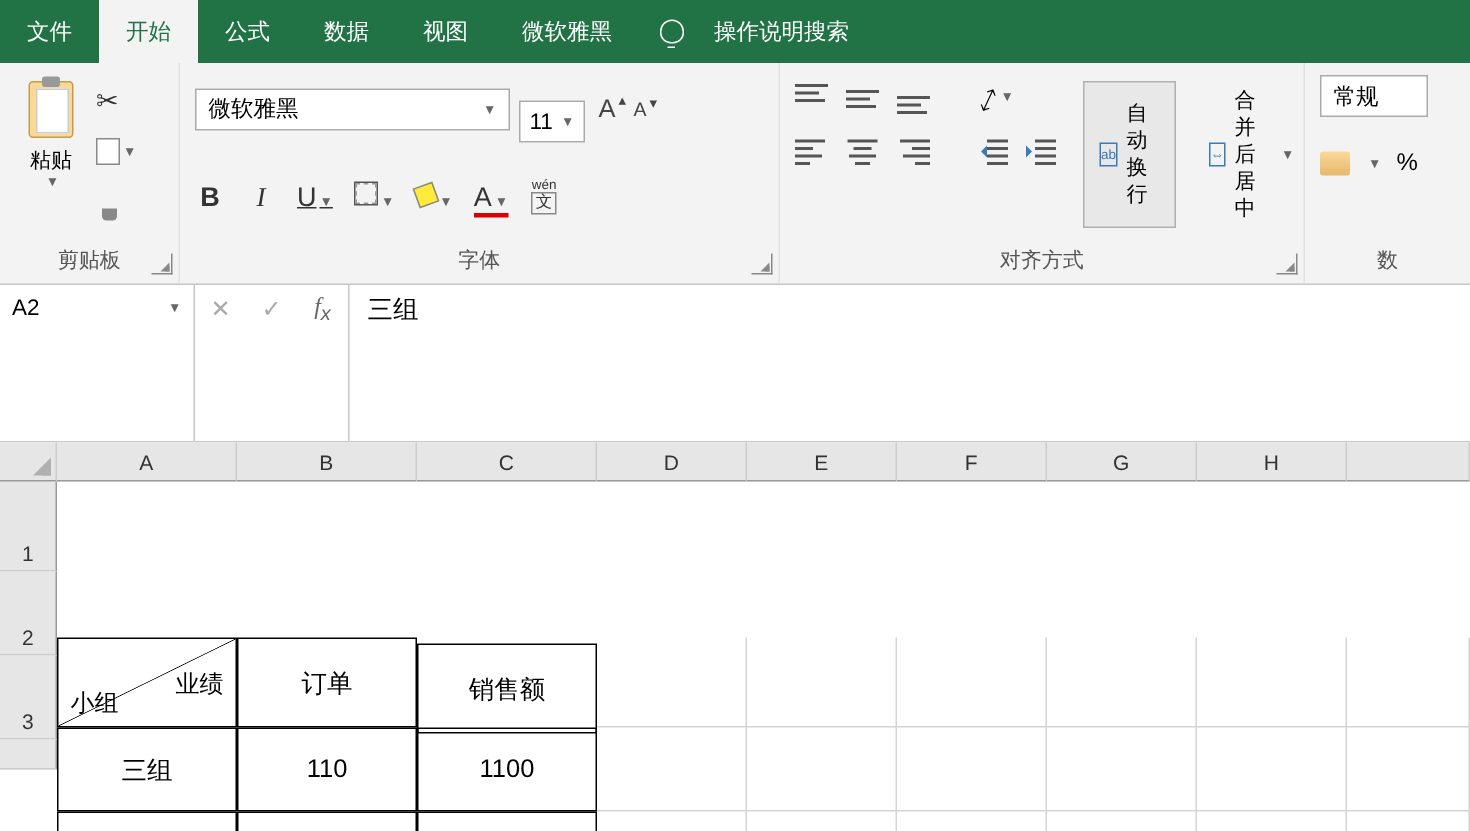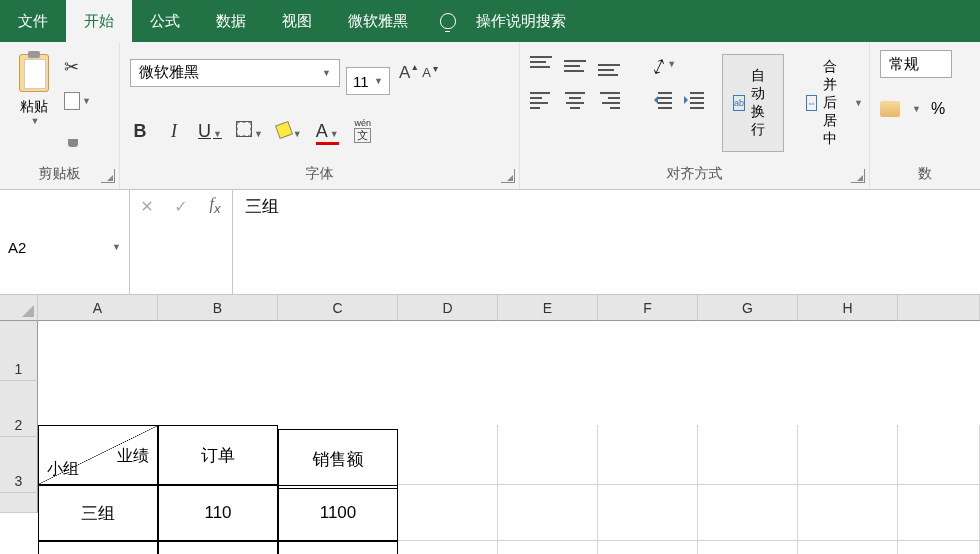--- a/index.html
+++ b/index.html
@@ -75,21 +75,21 @@
 .wrap-col { display: flex; flex-direction: row; gap: 14px; padding-top: 4px; }
 .wrap-btn { display: flex; align-items: center; gap: 6px; padding: 4px 10px; border: 1px solid #b0b0b0; background: #e8e8e8; font-size: 14px; }
 .merge-btn { display: flex; align-items: center; gap: 6px; padding: 4px 8px; font-size: 14px; }
 .wrap-ic,.merge-ic { width: 20px; height: 16px; border: 1px solid #3a7ab8; font-size: 9px; display: flex; align-items: center; justify-content: center; color: #3a7ab8; }
 .num-format { width: 72px; height: 28px; border: 1px solid #aaa; background: #fff; display: flex; align-items: center; padding: 0 8px; font-size: 15px; justify-content: space-between; }
 .currency-ic { width:20px; height:16px; background: linear-gradient(#f9d99a,#e6b86a); border-radius: 2px; display:inline-block; }
 
 
 .fbar-area { display: flex; background: #fff; border-bottom: 1px solid #c6c6c6; }
 .name-box { width: 130px; border-right: 1px solid #c6c6c6; display: flex; align-items: flex-start; }
-.name-box-inner { flex:1; display:flex; align-items:center; height: 30px; padding: 0 8px; font-size: 15px; justify-content: space-between; margin-top: 42px; }
+.name-box-inner { flex:1; display:flex; align-items:center; height: 30px; padding: 0 8px; font-size: 15px; justify-content: space-between; }
 .fbar-btns { display: flex; align-items: flex-start; padding-top: 4px; }
 .fbar-btn { width: 34px; height: 24px; display: flex; align-items: center; justify-content: center; color: #aaa; font-size: 16px; }
 .fx { font-style: italic; font-family: serif; color: #666; }
 .formula-input { flex: 1; border-left: 1px solid #c6c6c6; padding: 5px 12px; font-size: 17px; min-height: 104px; }
 
 
 .grid-wrap { display: flex; height: 260px; background: #fff; }
 .corner { width: 38px; height: 26px; background: #e6e6e6; border-right: 1px solid #ccc; border-bottom: 1px solid #999; position: relative; }
 .corner::after { content:""; position:absolute; right:3px; bottom:3px; border:6px solid transparent; border-right-color:#b0b0b0; border-bottom-color:#b0b0b0; }
 .col-headers { display: flex; flex: 1; }

